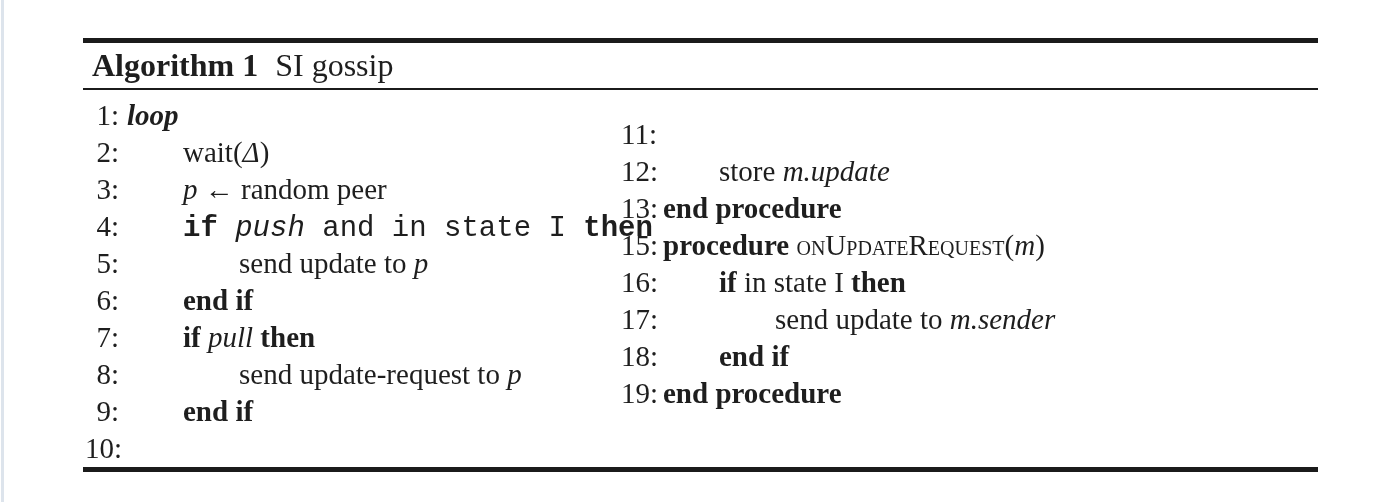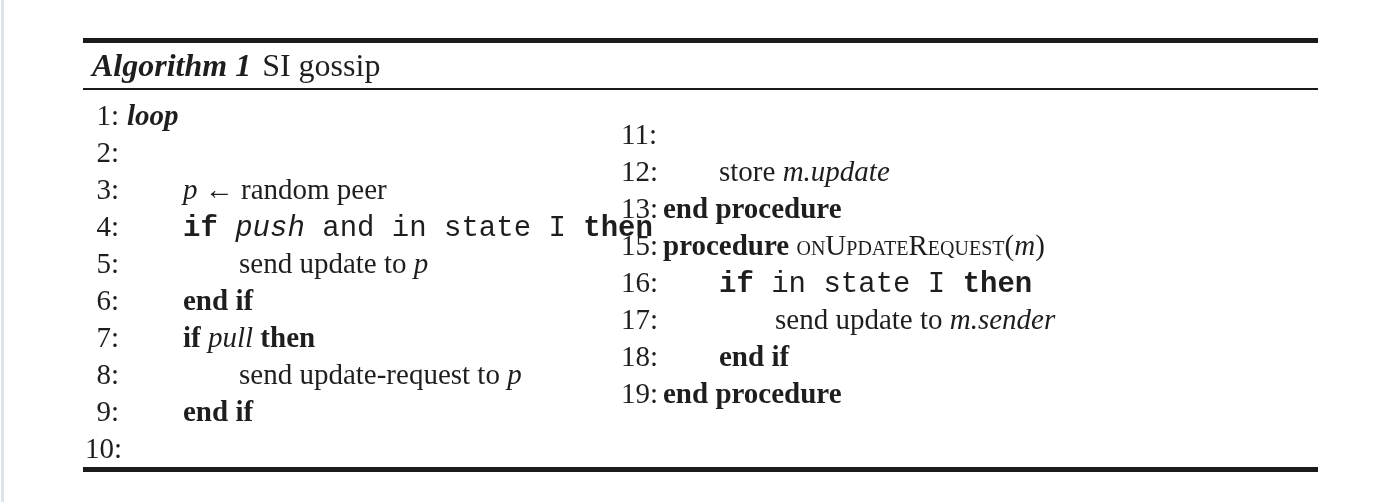--- a/index.html
+++ b/index.html
@@ -28,21 +28,21 @@
   .rule{width:100%;background:var(--rule);}
   .rule-thick{height:5px;}
   .rule-thin{height:2px;}
   .algo-header{
     height:45px;
     display:flex;align-items:center;
     padding-left:9px;
     font-size:32px;
     white-space:pre;
   }
-  .algo-label{font-weight:bold;margin-right:11px;font-style:italic;}
+  .algo-label{font-weight:bold;margin-right:17px;}
   .code{
     display:flex;
     padding:7px 0 0 2px;
     font-size:29px;
     line-height:37px;
   }
   .col-left{width:536px;flex-shrink:0;}
   .col-right{flex:1;padding-top:19px;}
   .line{
     display:flex;
@@ -69,35 +69,35 @@
 <div class="algo">
   <div class="rule rule-thick"></div>
   <div class="algo-header">
     <span class="algo-label">Algorithm 1</span>
     <span class="algo-title">SI gossip</span>
   </div>
   <div class="rule rule-thin"></div>
   <div class="code">
     <div class="col-left">
         <div class="line"><span class="lineno">1:</span><span class="stmt" style="padding-left: 0px; font-style: italic;"><span class="seg-b">loop</span></span></div>
-        <div class="line"><span class="lineno">2:</span></div>
+        <div class="line"><span class="lineno">2:</span><span class="stmt" style="padding-left: 56px;"><span>wait(</span><span class="seg-i">Δ</span><span>)</span></span></div>
         <div class="line"><span class="lineno">3:</span><span class="stmt" style="padding-left: 56px; text-align: right;"><span class="seg-i">p</span><span> ← random peer</span></span></div>
         <div class="line"><span class="lineno">4:</span><span class="stmt" style="padding-left: 56px; font-family: Liberation Mono, monospace;"><span class="seg-b">if </span><span class="seg-i">push</span><span> and in state I </span><span class="seg-b">then</span></span></div>
         <div class="line"><span class="lineno">5:</span><span class="stmt" style="padding-left: 112px;"><span>send update to </span><span class="seg-i">p</span></span></div>
         <div class="line"><span class="lineno">6:</span><span class="stmt" style="padding-left: 56px;"><span class="seg-b">end if</span></span></div>
         <div class="line"><span class="lineno">7:</span><span class="stmt" style="padding-left: 56px;"><span class="seg-b">if </span><span class="seg-i">pull</span><span> </span><span class="seg-b">then</span></span></div>
         <div class="line"><span class="lineno">8:</span><span class="stmt" style="padding-left: 112px;"><span>send update-request to </span><span class="seg-i">p</span></span></div>
         <div class="line"><span class="lineno">9:</span><span class="stmt" style="padding-left: 56px;"><span class="seg-b">end if</span></span></div>
         <div class="line"><span class="lineno">10:</span></div>
       </div>
     <div class="col-right">
         <div class="line"><span class="lineno">11:</span></div>
         <div class="line"><span class="lineno">12:</span><span class="stmt" style="padding-left: 56px;"><span>store </span><span class="seg-i">m.update</span></span></div>
         <div class="line"><span class="lineno">13:</span><span class="stmt" style="padding-left: 0px;"><span class="seg-b">end procedure</span></span></div>
         <div class="line"><span class="lineno">15:</span><span class="stmt" style="padding-left: 0px;"><span class="seg-b">procedure </span><span class="seg-sc">onUpdateRequest</span><span>(</span><span class="seg-i">m</span><span>)</span></span></div>
-        <div class="line"><span class="lineno">16:</span><span class="stmt" style="padding-left: 56px; font-family: Liberation Mono, monospace;"><span class="seg-b">if </span><span>in state I </span><span class="seg-b">then</span></span></div>
+        <div class="line"><span class="lineno">16:</span><span class="stmt" style="padding-left: 56px;"><span class="seg-b">if </span><span>in state I </span><span class="seg-b">then</span></span></div>
         <div class="line"><span class="lineno">17:</span><span class="stmt" style="padding-left: 112px;"><span>send update to </span><span class="seg-i">m.sender</span></span></div>
         <div class="line"><span class="lineno">18:</span><span class="stmt" style="padding-left: 56px;"><span class="seg-b">end if</span></span></div>
         <div class="line"><span class="lineno">19:</span><span class="stmt" style="padding-left: 0px;"><span class="seg-b">end procedure</span></span></div>
       </div>
   </div>
   <div class="rule rule-thick"></div>
 </div>
 
 </body></html>

